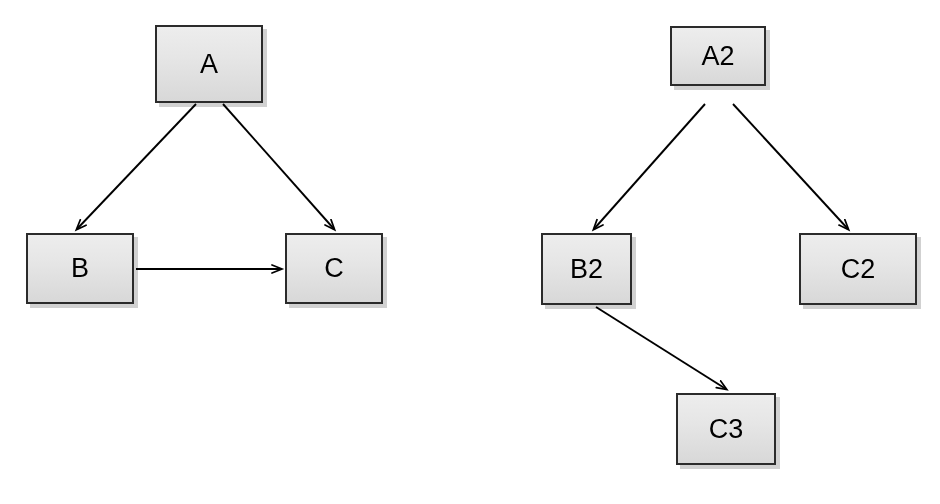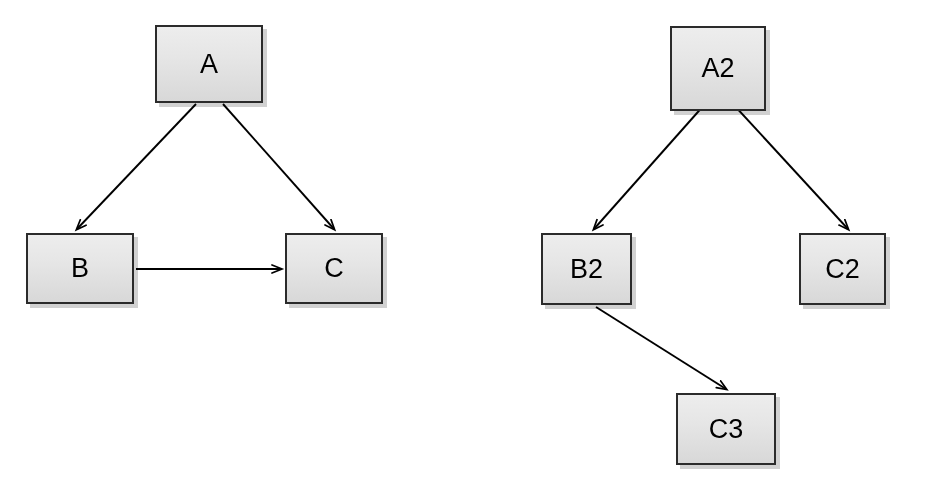--- a/index.html
+++ b/index.html
@@ -74,27 +74,27 @@
         <span class="node-label">A</span>
       </div>
       <div class="node" style="left: 26px; top: 233px; width: 108px; height: 71px;">
         <span class="node-label">B</span>
       </div>
       <div class="node" style="left: 285px; top: 233px; width: 98px; height: 71px;">
         <span class="node-label">C</span>
       </div>
     </div>
   <div id="nodes-right">
-      <div class="node" style="left: 670px; top: 26px; width: 96px; height: 85px;">
+      <div class="node" style="left: 670px; top: 26px; width: 96px; height: 60px;">
         <span class="node-label">A2</span>
       </div>
       <div class="node" style="left: 541px; top: 233px; width: 91px; height: 72px;">
         <span class="node-label">B2</span>
       </div>
-      <div class="node" style="left: 799px; top: 233px; width: 87px; height: 72px;">
+      <div class="node" style="left: 799px; top: 233px; width: 118px; height: 72px;">
         <span class="node-label">C2</span>
       </div>
       <div class="node" style="left: 676px; top: 393px; width: 100px; height: 72px;">
         <span class="node-label">C3</span>
       </div>
     </div>
 
 </div>
 
 </body></html>

